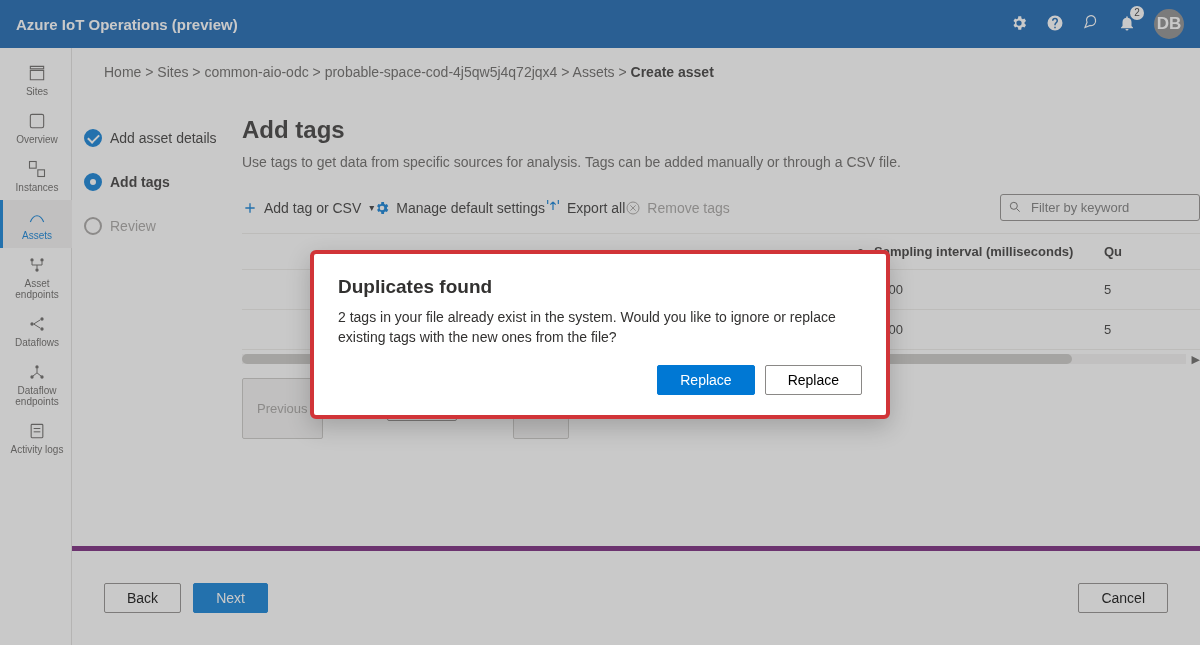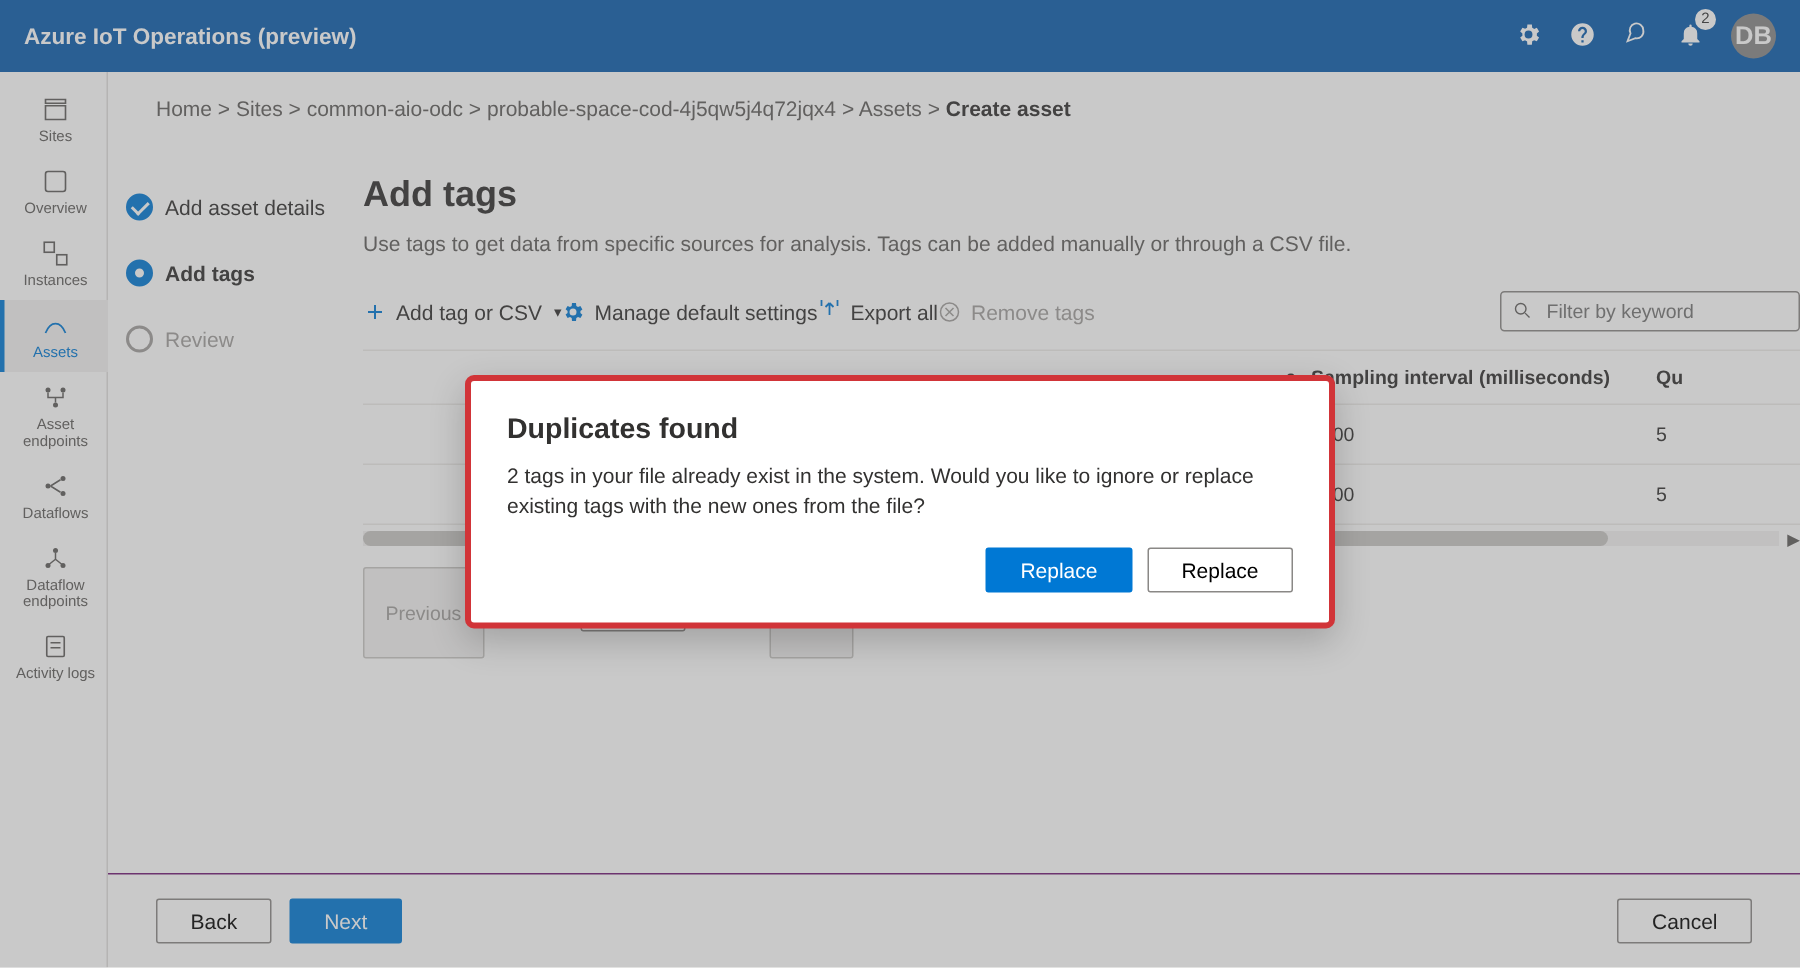--- a/index.html
+++ b/index.html
@@ -53,21 +53,21 @@
 
 .scroll-track { height: 10px; background: #f3f2f1; position: relative; margin-top: 2px; }
 .scroll-thumb { position: absolute; left: 0; height: 10px; background: #c8c6c4; border-radius: 5px; width: 830px; }
 .scroll-arrow { position:absolute; top:-1px; font-size:11px; color:#605e5c; } .scroll-arrow.r { right: -14px; }
 
 .pager { display: flex; align-items: center; gap: 16px; padding: 14px 0; color: #605e5c; }
 .pgbtn { border: 1px solid #8a8886; background: #fff; color: #323130; padding: 22px 14px; border-radius: 2px; font-size: 13px; cursor: pointer; }
 .pgbtn[disabled] { background: #f3f2f1; color: #a19f9d; border-color: #c8c6c4; }
 .pginput { border: 1px solid #8a8886; width: 70px; padding: 4px 6px; font-size: 13px; border-radius:2px; }
 
-.footer { padding: 16px 32px; border-top: 1px solid #701a75; background: #fff; display: flex; gap: 12px; }
+.footer { padding: 32px 32px; border-top: 5px solid #701a75; background: #fff; display: flex; gap: 12px; }
 .btn { padding: 6px 22px; border-radius: 2px; font-size: 14px; cursor: pointer; border: 1px solid #8a8886; background: #fff; }
 .btn.primary { background: #0078d4; border-color: #0078d4; color: #fff; }
 .footer .spacer { flex: 1; }
 
 .scrim { position: absolute; inset: 0; background: rgba(100,100,100,0.35); display: flex; align-items: flex-start; justify-content: center; padding-top: 250px; }
 .dialog { background: #fff; border: 4px solid #d13438; border-radius: 6px; width: 580px; padding: 22px 24px 20px 24px; box-shadow: 0 8px 24px rgba(0,0,0,.2); }
 .dialog h2 { font-size: 19px; font-weight: 600; margin-bottom: 10px; }
 .dialog p { font-size: 14px; color: #323130; line-height: 1.4; margin-bottom: 18px; }
 .dialog-actions { display: flex; justify-content: flex-end; gap: 10px; }
 .chev { font-size:10px; margin-left:2px; }

